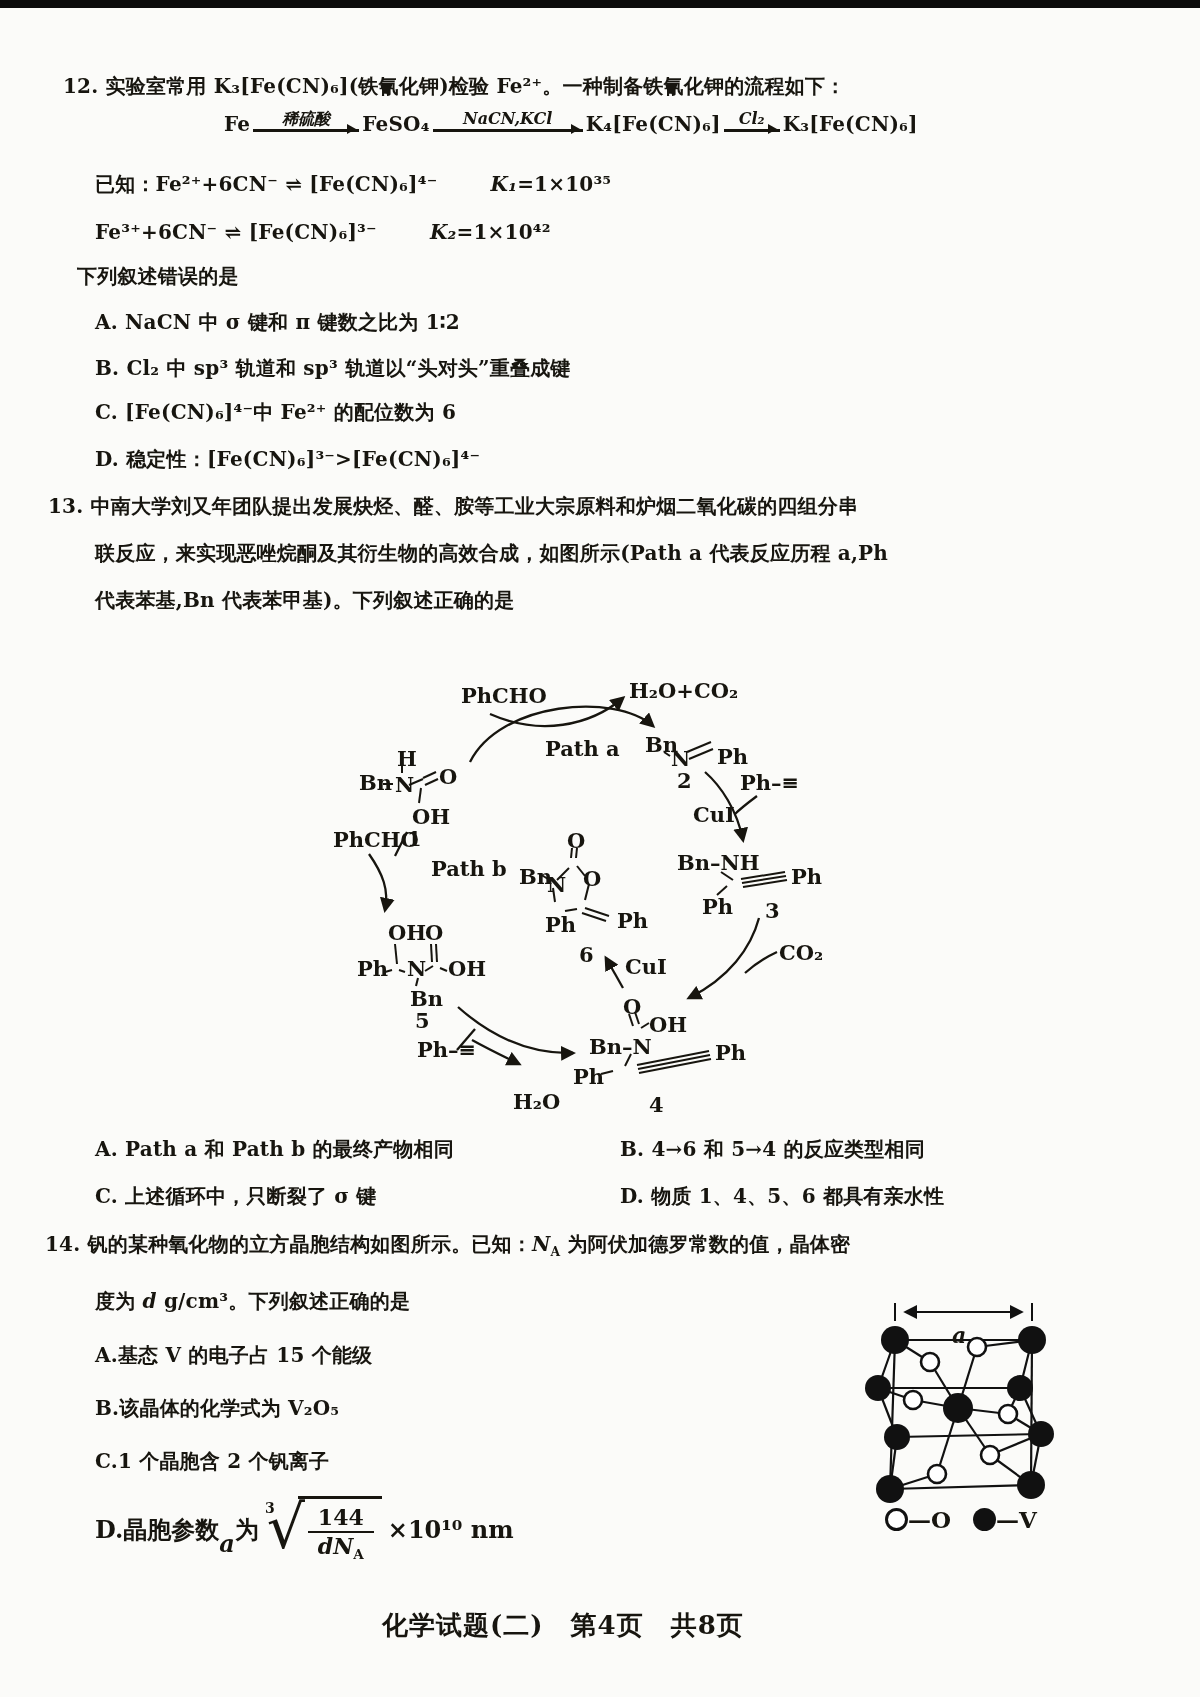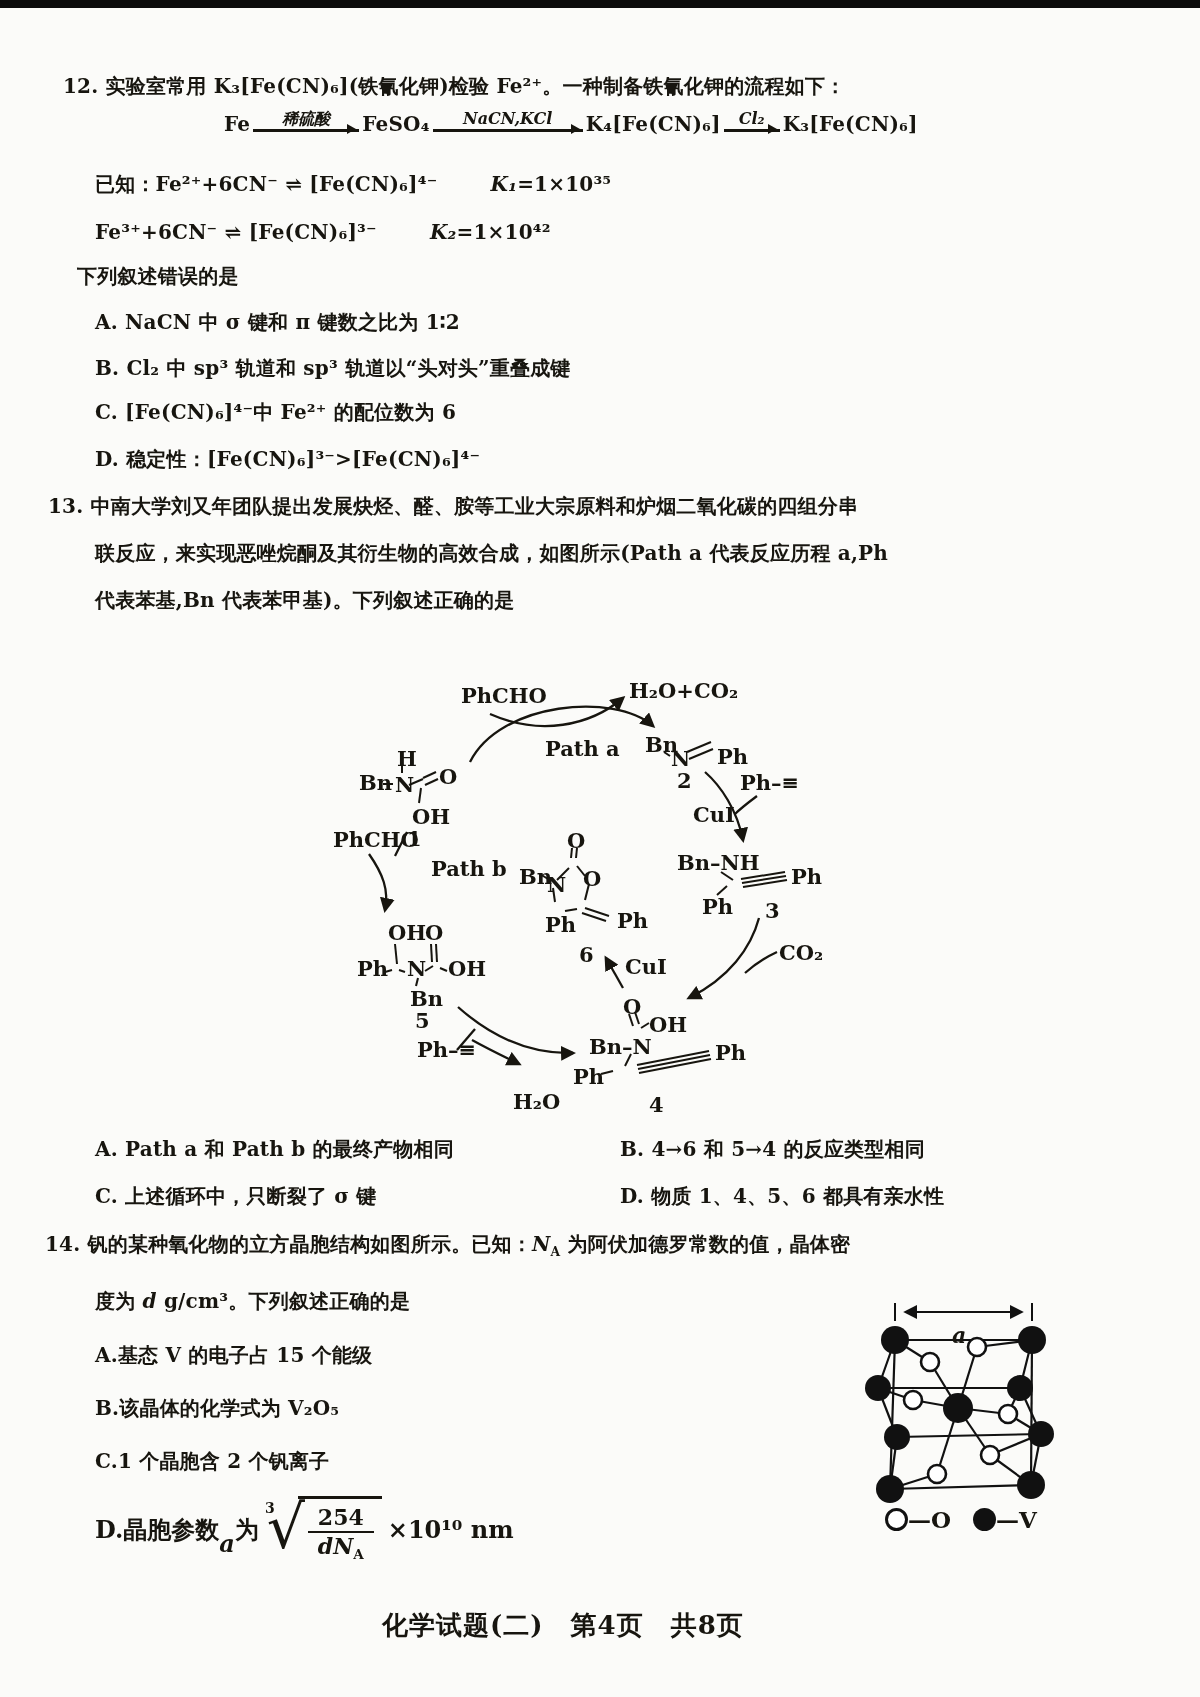--- a/index.html
+++ b/index.html
@@ -221,21 +221,21 @@
 
 <div class="abs dformula" style="left:95px;top:1496px">
   <span>D.晶胞参数 </span>
     <span class="ital">a</span>
     <span> 为</span>
   <span class="root">
     <span class="ridx">3</span>
     <span class="rsign">√</span>
     <span class="rbody">
       <span class="frac">
-        <span class="num">254</span>
+        <span class="num">144</span>
         <span class="den"><span class="ital">d</span><span class="ital">N</span><sub>A</sub></span>
       </span>
     </span>
   </span>
   <span>×10¹⁰ nm</span>
 </div>
 
 <div class="abs" style="left:852px;top:1292px;width:220px;height:215px">
   <svg id="crystal-svg" width="220" height="215" viewBox="0 0 220 215">
     <defs>

